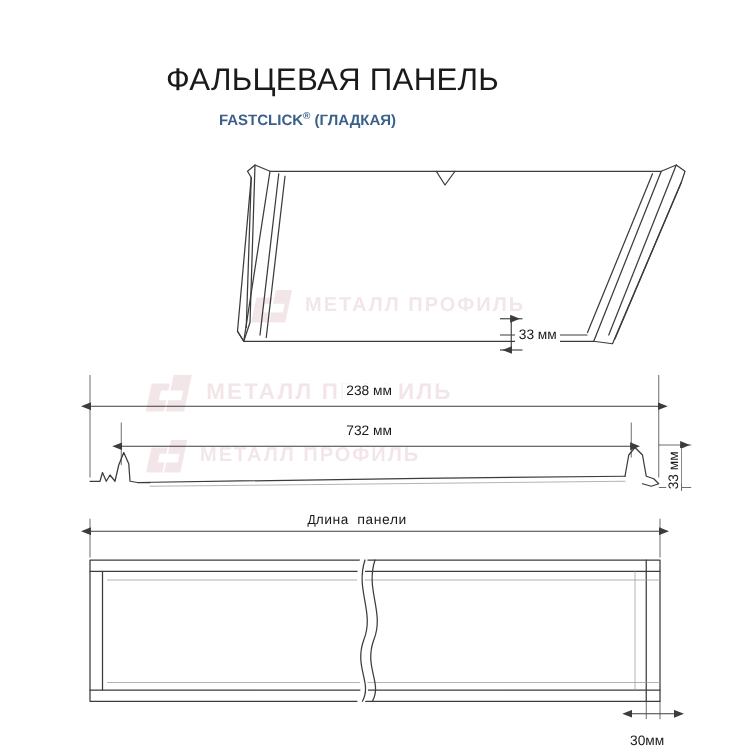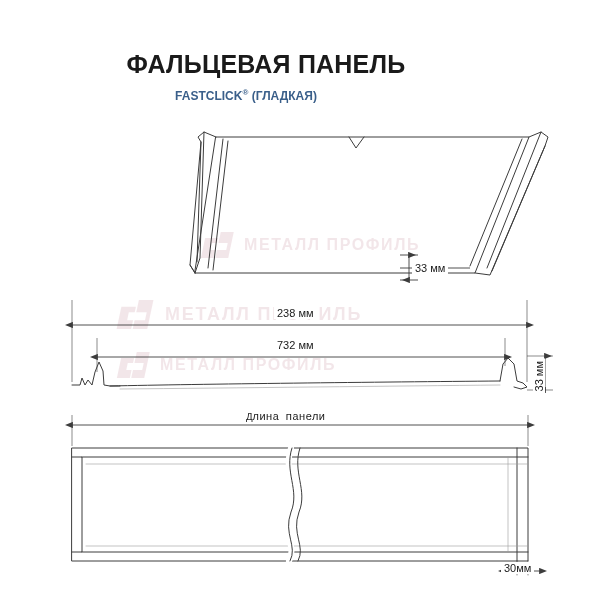--- a/index.html
+++ b/index.html
@@ -10,21 +10,21 @@
     color:#1a1a1a;
     position:relative;
     overflow:hidden;
   }
   .sheet { position:absolute; inset:0; }
 
   
   .title {
     position:absolute; top:50px; left:0; width:532px;
     text-align:center;
-    font-size:25px; font-weight:bold; letter-spacing:0.2px;
+    font-size:25px; font-weight:normal; letter-spacing:0.2px;
     color:#1a1a1a;
   }
   .subtitle {
     position:absolute; top:88px; left:0; width:492px;
     text-align:center;
     font-size:12px; font-weight:bold;
     color:#3a5f8a;
   }
   .subtitle .reg { font-size:8px; vertical-align:super; }
 
@@ -217,15 +217,15 @@
     <g stroke="#3c3c3c" stroke-width="0.9">
       <line x1="505" y1="571" x2="540" y2="571" marker-start="url(#arrL)" marker-end="url(#arrR)"></line>
     </g>
   </svg>
 
   <div class="dimlabel" style="left:412px; top:262px;">33 мм</div>
   <div class="dimlabel" style="left:274px; top:307px;">238 мм</div>
   <div class="dimlabel" style="left:274px; top:339px;">732 мм</div>
   <div class="vert" style="left:533px; top:358px;">33 мм</div>
   <div class="dimlabel" style="left:243px; top:411px;font-family:Liberation Mono, monospace;">Длина панели</div>
-  <div class="dimlabel" style="left:501px; top:562px;">30мм</div>
+  <div class="dimlabel" style="left:501px; top:587px;">30мм</div>
 
 </div>
 
 </body></html>

